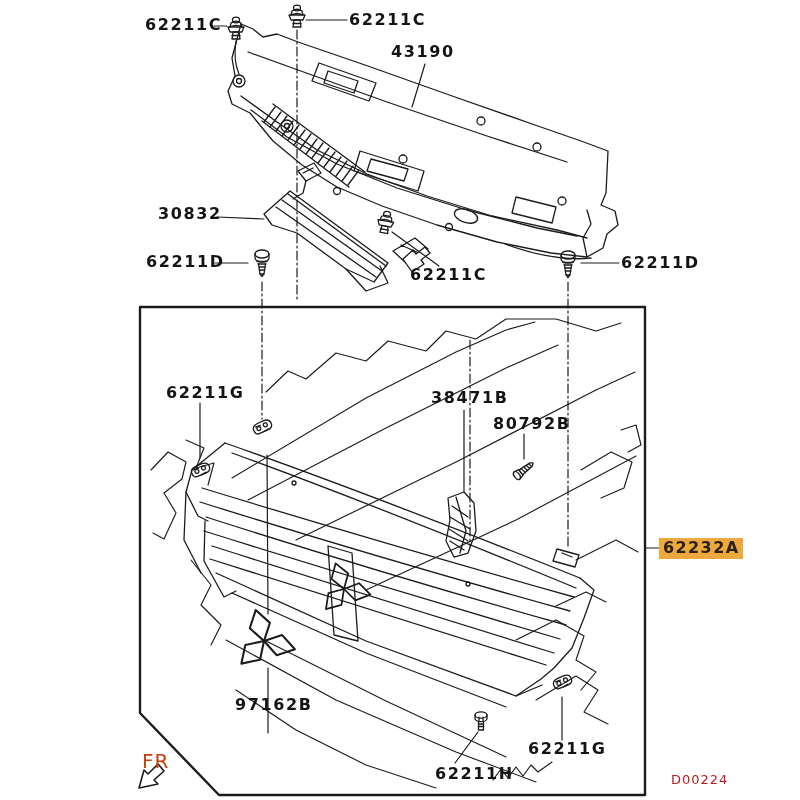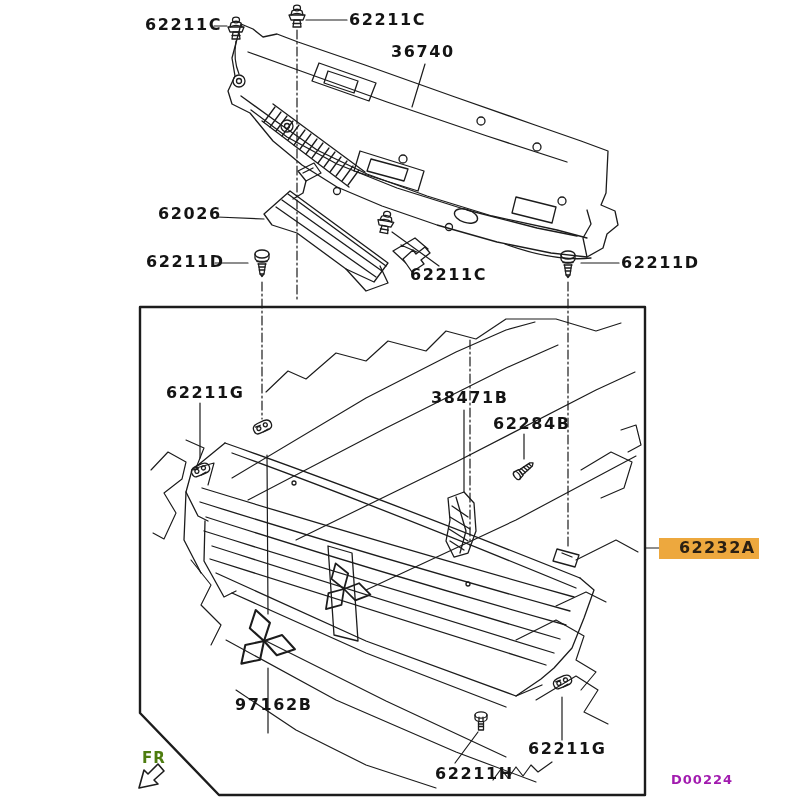--- a/index.html
+++ b/index.html
@@ -7,29 +7,29 @@
     position:relative;width:780px;height:800px;background:#ffffff;overflow:hidden;
     font-family:"DejaVu Sans","Liberation Sans",sans-serif;
     margin-left:35px;
   }
   #artwork{position:absolute;left:0;top:0;z-index:1;}
   .part-label{
     position:absolute;z-index:2;font-weight:bold;font-size:16px;
     letter-spacing:1.6px;color:#141414;white-space:nowrap;line-height:1.1;
   }
   .part-label.highlight{
-    background:#EDA83E;color:#2b2013;padding:1px 4px 2px 20px;letter-spacing:1.4px;
+    background:#EDA83E;color:#2b2013;padding:1px 4px 2px 4px;letter-spacing:1.4px;
   }
   .small-label{
-    position:absolute;z-index:2;font-weight:bold;font-size:13px;
-    letter-spacing:1px;color:#a21caf;white-space:nowrap;
+    position:absolute;z-index:2;font-weight:normal;font-size:13px;
+    letter-spacing:1px;color:#b91c1c;white-space:nowrap;
   }
   .fr-label{
-    position:absolute;z-index:2;font-weight:bold;font-size:15px;
-    letter-spacing:1px;color:#4d7c0f;white-space:nowrap;
+    position:absolute;z-index:2;font-weight:normal;font-size:20px;
+    letter-spacing:1px;color:#c2410c;white-space:nowrap;
   }
 </style>
 </head>
 <body>
 
 <div id="stage">
 
   <svg id="artwork" width="800" height="800" viewBox="0 0 800 800" xmlns="http://www.w3.org/2000/svg">
     <defs>
       <clipPath id="boxclip">
@@ -214,28 +214,28 @@
       <g>
         <path fill="#ffffff" stroke-width="1.6" d="M104,788 L109,770 L113,774 L123,764 L129,771 L119,780 L123,784 Z"></path>
       </g>
 
       <rect x="792.5" y="117" width="7.5" height="28" fill="#F7E600" stroke="none"></rect>
     </g>
   </svg>
 
   <div class="part-label" style="left:110px;top:16px">62211C</div>
   <div class="part-label" style="left:314px;top:11px">62211C</div>
-  <div class="part-label" style="left:356px;top:43px">36740</div>
-  <div class="part-label" style="left:123px;top:205px">62026</div>
+  <div class="part-label" style="left:356px;top:43px">43190</div>
+  <div class="part-label" style="left:123px;top:205px">30832</div>
   <div class="part-label" style="left:111px;top:253px">62211D</div>
   <div class="part-label" style="left:375px;top:266px">62211C</div>
   <div class="part-label" style="left:586px;top:254px">62211D</div>
   <div class="part-label" style="left:131px;top:384px">62211G</div>
   <div class="part-label" style="left:396px;top:389px">38471B</div>
-  <div class="part-label" style="left:458px;top:415px">62284B</div>
+  <div class="part-label" style="left:458px;top:415px">80792B</div>
   <div class="part-label highlight" style="left:624px;top:538px">62232A</div>
   <div class="part-label" style="left:200px;top:696px">97162B</div>
   <div class="part-label" style="left:493px;top:740px">62211G</div>
   <div class="part-label" style="left:400px;top:765px">62211H</div>
 
   <div class="fr-label" style="left:107px;top:749px">FR</div>
   <div class="small-label" style="left:636px;top:772px">D00224</div>
 
 </div>
 

